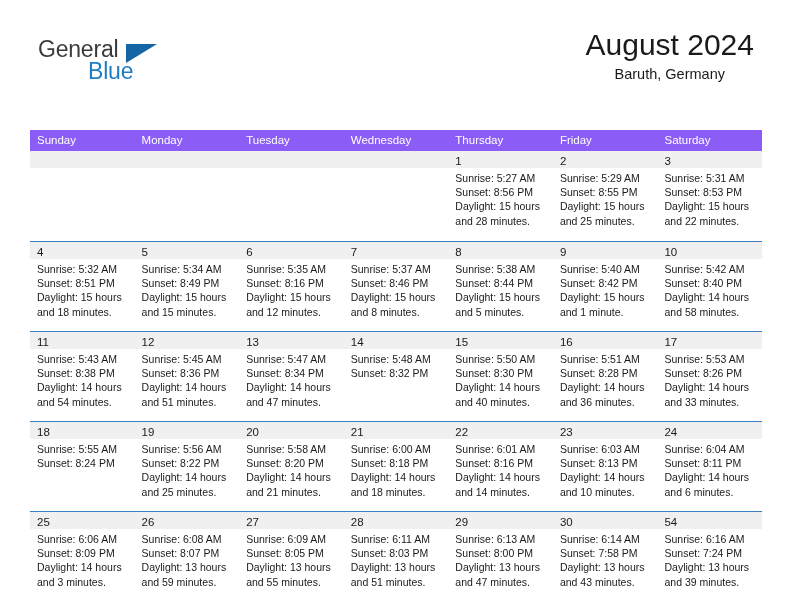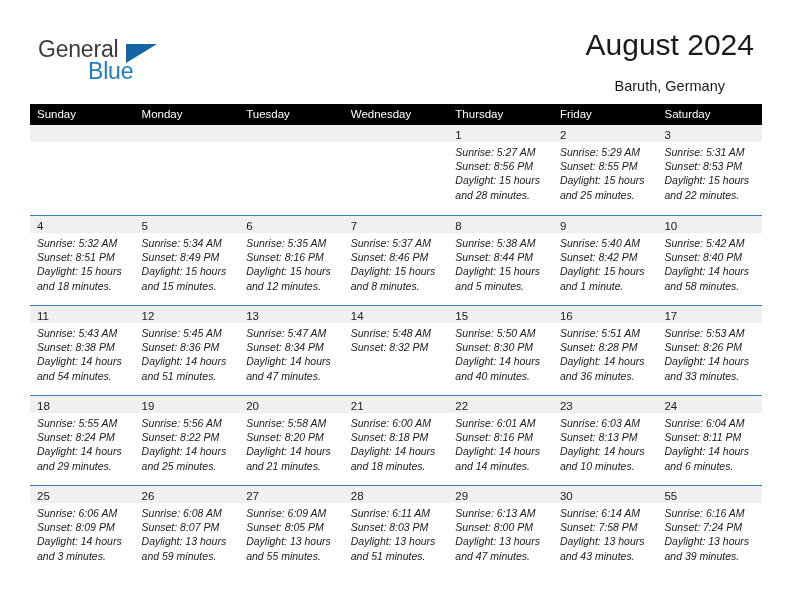--- a/index.html
+++ b/index.html
@@ -74,36 +74,37 @@
     font-size: 30px;
     font-weight: normal;
     color: #1a1a1a;
     line-height: 38px;
     white-space: nowrap;
   }
   .cal-subtitle {
     font-size: 14.5px;
     color: #1a1a1a;
     line-height: 20px;
-    margin-top: 12px;
+    margin-top: 0;
     white-space: nowrap;
   }
 
   
   .calendar {
     position: absolute;
     left: 30px;
     top: 104px;
     width: 732px;
   }
   .weekday-row {
     display: flex;
     width: 732px;
     height: 21px;
-    background: #000000;
+    background: #8b5cf6;
+    margin-top: 26px;
   }
   .weekday {
     flex: 1 1 0;
     color: #ffffff;
     font-size: 11.5px;
     line-height: 21px;
     padding-left: 7px;
     box-sizing: border-box;
     white-space: nowrap;
     overflow: hidden;
@@ -139,21 +140,20 @@
   .daynum {
     font-size: 11.5px;
     line-height: 17px;
     color: #1a1a1a;
   }
   .day-info {
     padding: 3px 6px 0 7px;
     font-size: 10.5px;
     line-height: 14.2px;
     color: #1a1a1a;
-    font-style: italic;
   }
   .day-info div {
     white-space: nowrap;
   }
   .day-info .daylight-line {
     white-space: normal;
   }
 </style>
 </head>
 <body>
@@ -340,21 +340,20 @@
               <div class="daylight-line">Daylight: 14 hours and 33 minutes.</div>
             </div>
           </div>
         </div>
         <div class="week-row">
           <div class="day-cell">
             <div class="daynum-strip"><span class="daynum">18</span></div>
             <div class="day-info">
               <div>Sunrise: 5:55 AM</div>
               <div>Sunset: 8:24 PM</div>
-              <div class="daylight-line">Daylight: 14 hours and 29 minutes.</div>
             </div>
           </div>
           <div class="day-cell">
             <div class="daynum-strip"><span class="daynum">19</span></div>
             <div class="day-info">
               <div>Sunrise: 5:56 AM</div>
               <div>Sunset: 8:22 PM</div>
               <div class="daylight-line">Daylight: 14 hours and 25 minutes.</div>
             </div>
           </div>
@@ -442,21 +441,21 @@
           </div>
           <div class="day-cell">
             <div class="daynum-strip"><span class="daynum">30</span></div>
             <div class="day-info">
               <div>Sunrise: 6:14 AM</div>
               <div>Sunset: 7:58 PM</div>
               <div class="daylight-line">Daylight: 13 hours and 43 minutes.</div>
             </div>
           </div>
           <div class="day-cell">
-            <div class="daynum-strip"><span class="daynum">55</span></div>
+            <div class="daynum-strip"><span class="daynum">54</span></div>
             <div class="day-info">
               <div>Sunrise: 6:16 AM</div>
               <div>Sunset: 7:24 PM</div>
               <div class="daylight-line">Daylight: 13 hours and 39 minutes.</div>
             </div>
           </div>
         </div>
       </div>
 
   </div>

